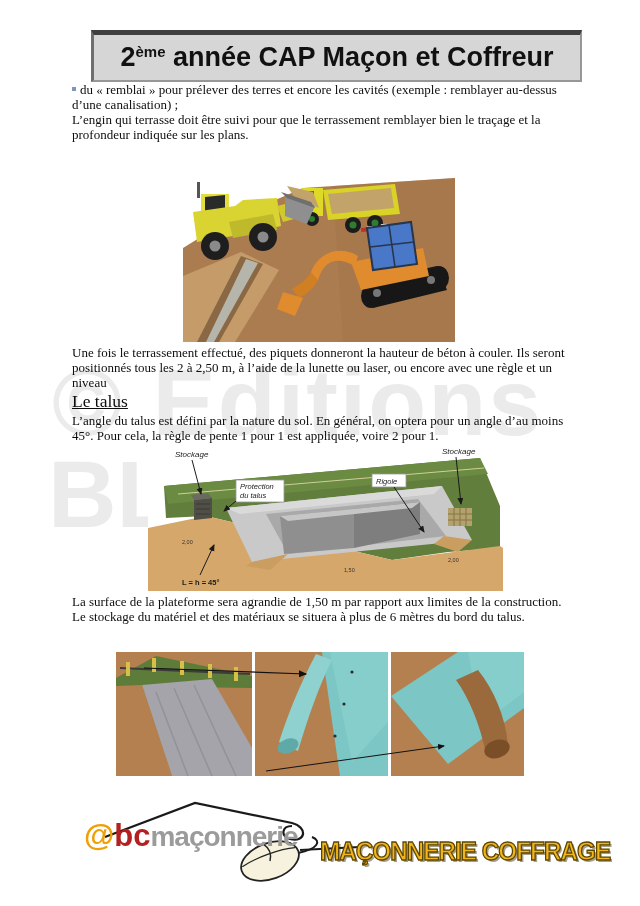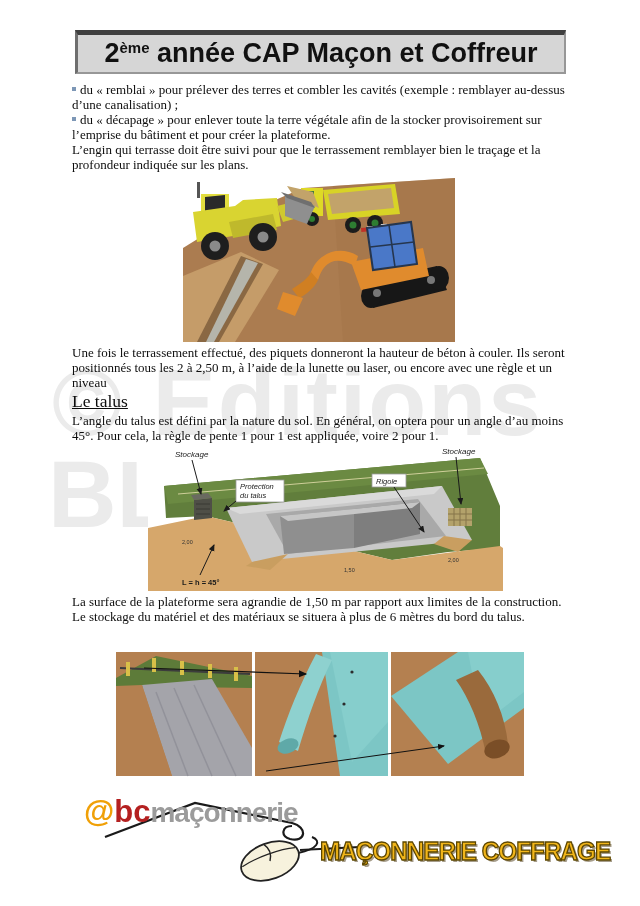--- a/index.html
+++ b/index.html
@@ -7,39 +7,39 @@
   body { position:relative; overflow:hidden; font-family:"Liberation Serif", serif; color:#0d0d0d; }
   .abs { position:absolute; }
 
   
   .wm { font-family:"Liberation Sans", sans-serif; font-weight:bold; color:#ebebeb;
         z-index:0; white-space:nowrap; user-select:none; }
   .wm1 { left:52px; top:348px; font-size:95px; letter-spacing:2px; }
   .wm2 { left:48px; top:440px; font-size:95px; }
 
   
-  .header-box { left:75px; top:30px; width:491px; height:44px; z-index:2;
+  .header-box { left:91px; top:30px; width:491px; height:52px; z-index:2;
     background:#d6d6d6; border:2px solid #979797; border-top:5px solid #3f3f3f;
     border-left:3px solid #6e6e6e; display:flex; align-items:center; justify-content:center; }
   .header-title { font-family:"Liberation Sans", sans-serif; font-weight:bold;
     font-size:27px; color:#111; line-height:1; }
   .header-title sup { font-size:15px; vertical-align:9px; }
 
   
   .tb { left:72px; width:502px; z-index:2; font-size:13px; line-height:15px; }
   .tb p { margin:0; }
   .bullet-marker { display:inline-block; width:4px; height:4px; background:#7d97b6;
     vertical-align:3px; margin-right:4px; }
   .h2 { left:72px; z-index:2; font-size:17.5px; line-height:20px; }
 
   
   .fig { z-index:3; background:#fff; }
 
   
-  .logo-text { left:84px; top:796px; z-index:4; font-family:"Liberation Sans", sans-serif;
+  .logo-text { left:84px; top:820px; z-index:4; font-family:"Liberation Sans", sans-serif;
     font-weight:bold; white-space:nowrap; line-height:1; }
   .logo-at   { font-size:31px; color:#f0a007; }
   .logo-bc   { font-size:31px; color:#b42020; }
   .logo-name { font-size:28px; color:#9b9b9b; letter-spacing:-1px; }
   .banner { left:320px; top:837px; width:260px; z-index:4;
     font-family:"Liberation Sans", sans-serif; font-weight:bold; font-size:25px;
     letter-spacing:-1px; transform:scaleX(0.97); transform-origin:left;
     color:#f2b61a; -webkit-text-stroke:1.3px #5d4700;
     text-shadow:2px 2px 0 rgba(60,40,0,0.45); white-space:nowrap; }
   .pagenum { left:470px; top:865px; width:100px; z-index:4; text-align:right;
@@ -49,22 +49,21 @@
 <body>
 
 <div class="abs wm wm1">© Editions</div>
 <div class="abs wm wm2">BLH</div>
 
 <div class="abs header-box">
   <div class="header-title"><span>2</span><sup>ème</sup><span> année CAP Maçon et Coffreur</span></div>
 </div>
 
 <div class="abs tb" style="top:82px;">
-  <p><span class="bullet-marker"></span><span>du « remblai » pour prélever des terres et combler les cavités (exemple : remblayer au-dessus d’une canalisation) ;</span></p>
-  <p><span class="bullet-marker"></span><span>du « décapage » pour enlever toute la terre végétale afin de la stocker provisoirement sur l’emprise du bâtiment et pour créer la plateforme.</span></p>
+  <p><span class="bullet-marker"></span><span>du « remblai » pour prélever des terres et encore les cavités (exemple : remblayer au-dessus d’une canalisation) ;</span></p>
   <p>L’engin qui terrasse doit être suivi pour que le terrassement remblayer bien le traçage et la profondeur indiquée sur les plans.</p>
 </div>
 
 <svg class="abs fig" style="left:183px; top:170px;" width="272" height="172" viewBox="0 0 272 172">
   <rect width="272" height="172" fill="#ffffff"></rect>
 
   <polygon points="0,78 42,52 120,18 272,8 272,172 0,172" fill="#ab7c50"></polygon>
   <polygon points="150,16 272,8 272,172 160,172" fill="#a27346" opacity="0.45"></polygon>
 
   <polygon points="0,106 58,82 96,100 52,172 0,172" fill="#c59c69"></polygon>

